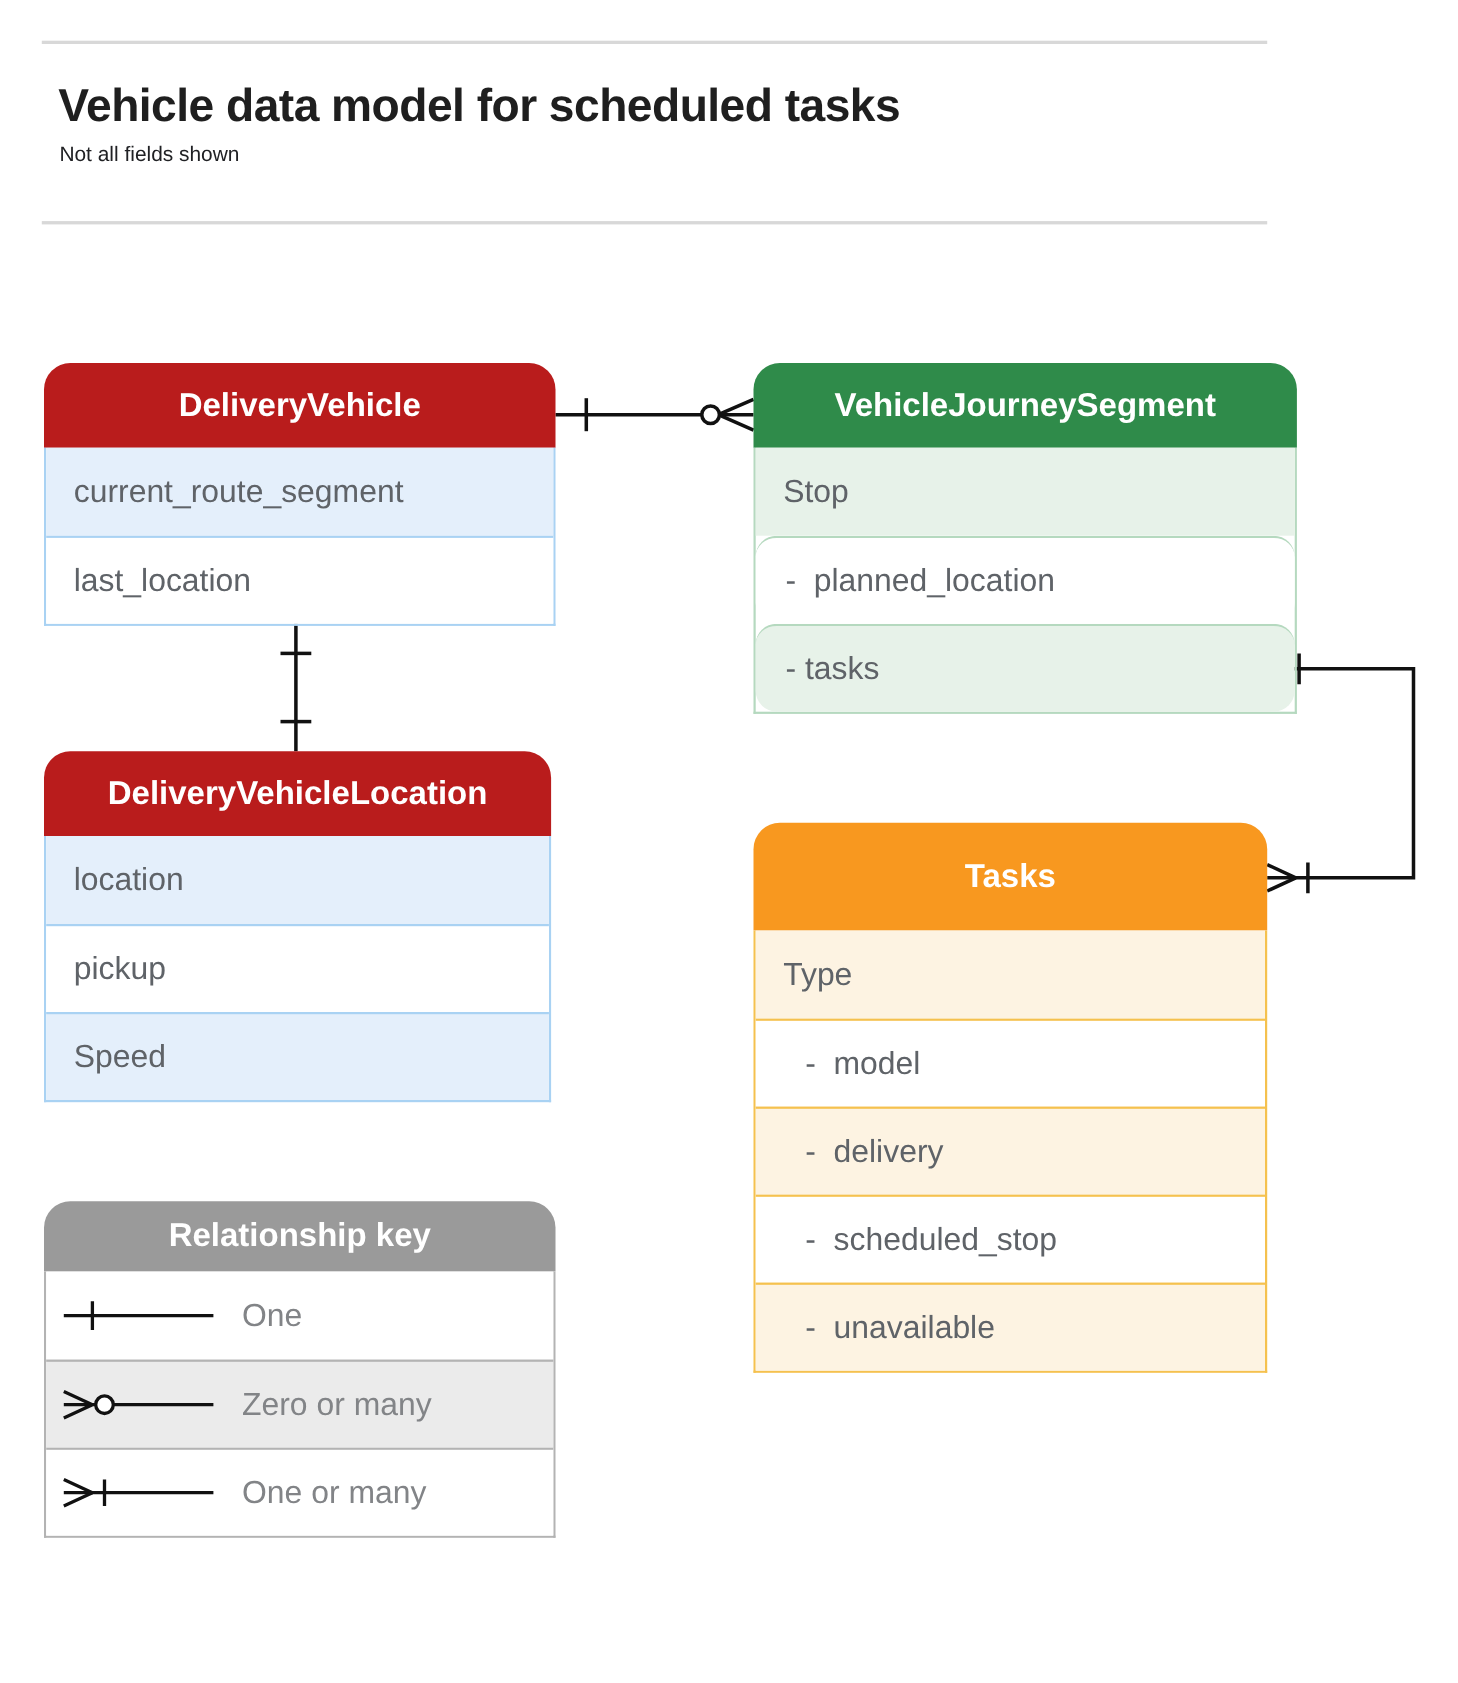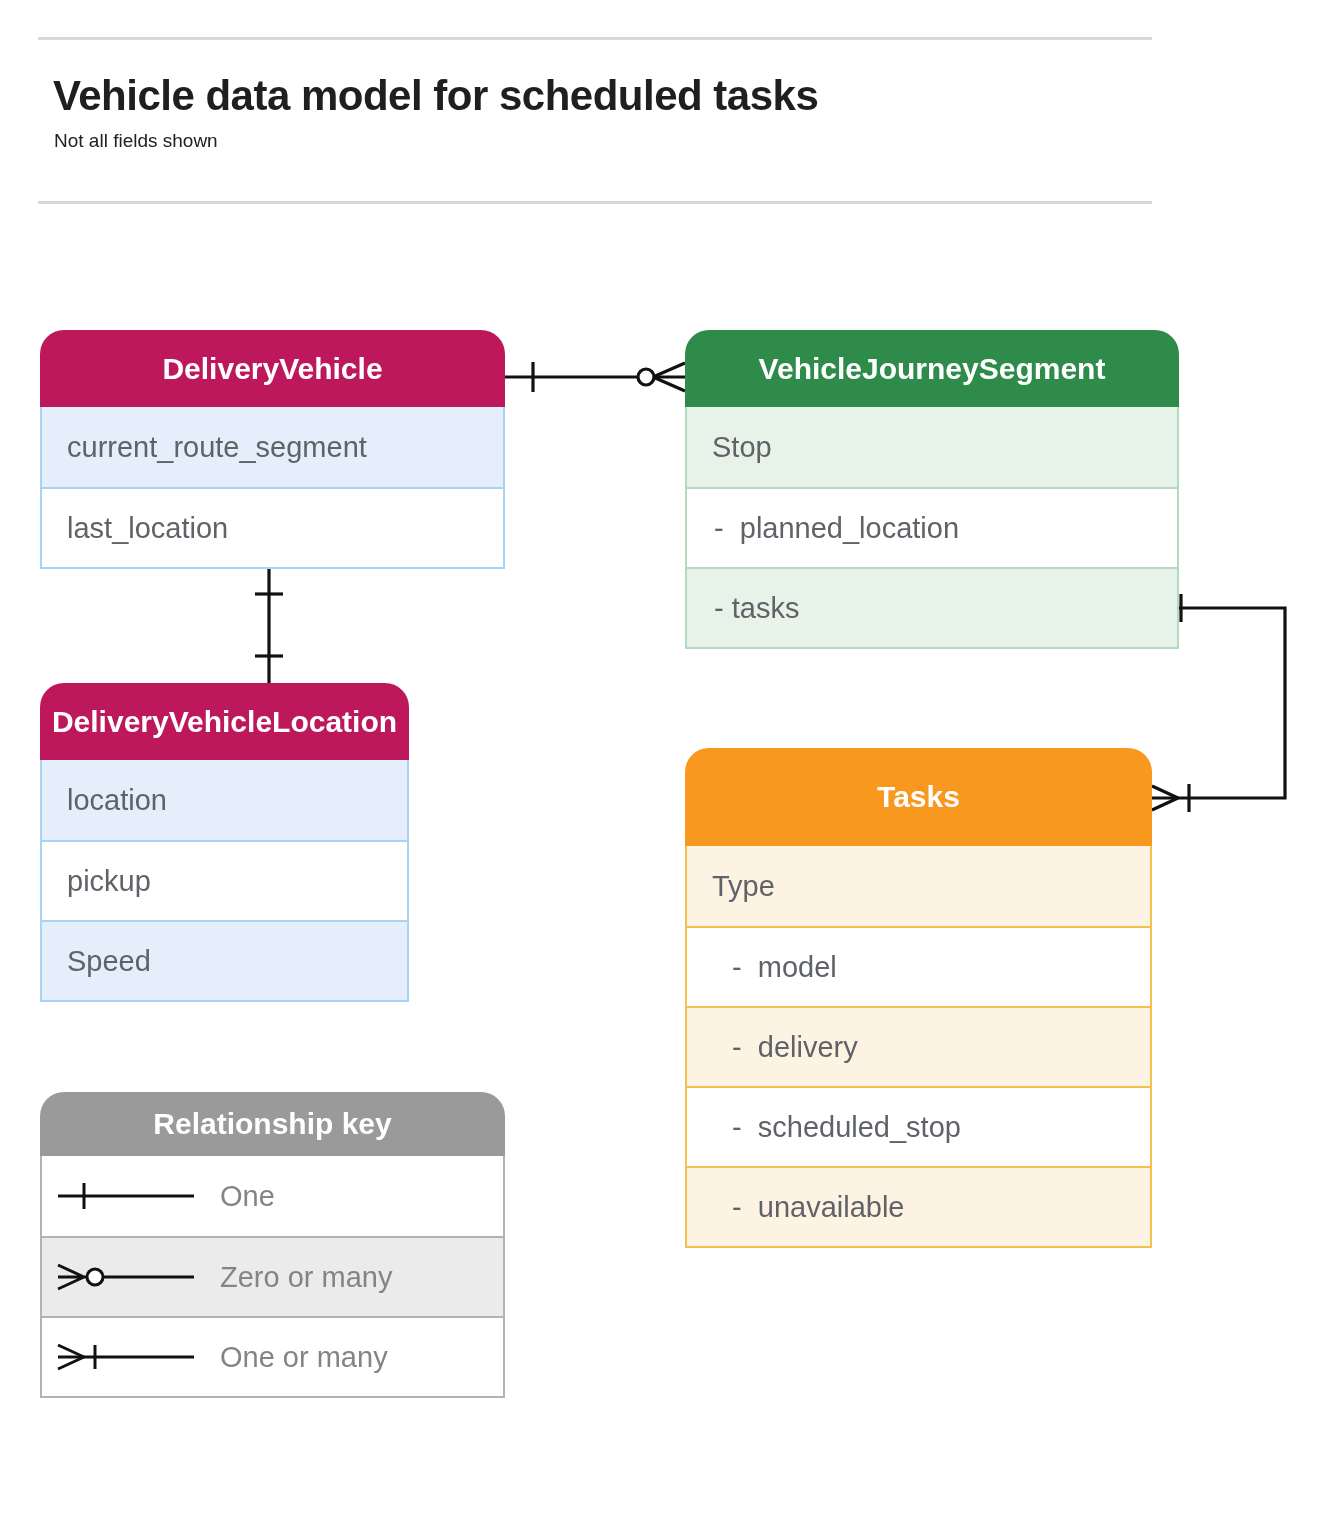--- a/index.html
+++ b/index.html
@@ -27,35 +27,35 @@
     color:#ffffff;font-size:30px;font-weight:bold;
   }
   .entity .body{border:2.5px solid var(--bd);border-top:none;box-sizing:border-box;}
   .entity .row{
     height:80px;display:flex;align-items:center;
     padding-left:25px;font-size:29px;color:#5f6368;background:#ffffff;
     white-space:pre;box-sizing:border-box;
   }
   .entity .row + .row{border-top:2.5px solid var(--bd);}
   .entity .row.tint{background:var(--tint);}
-  .entity .row.indent-sm{padding-left:27px;}
+  .entity .row.indent-sm{padding-left:27px;border-radius:19px;}
   .entity .row.indent-lg{padding-left:45px;}
 
   .theme-blue  {--hd:#1187d1;--tint:#e4effb;--bd:#a9d2f3;}
   .theme-green {--hd:#2f8b4a;--tint:#e7f2e9;--bd:#b5d9bf;}
   .theme-orange{--hd:#f8981f;--tint:#fdf3e2;--bd:#f5c14e;}
   .theme-gray  {--hd:#9a9a9a;--tint:#ebebeb;--bd:#b3b3b3;}
-  .theme-blue .hdr{background:#be185d;}
+  .theme-blue .hdr{background:#b91c1c;}
   .theme-green .hdr{background:#2f8b4a;}
   .theme-orange .hdr{background:#f8981f;}
   .theme-gray .hdr{background:#9a9a9a;}
 
   #e-delivery-vehicle{left:40px;top:330px;width:465px;}
   #e-vehicle-journey-segment{left:685px;top:330px;width:494px;}
-  #e-delivery-vehicle-location{left:40px;top:683px;width:369px;}
+  #e-delivery-vehicle-location{left:40px;top:683px;width:461px;}
   #e-tasks{left:685px;top:748px;width:467px;}
 
   
   #legend{left:40px;top:1092px;width:465px;}
   #legend .hdr{height:64px;}
   #legend .row{padding-left:12px;color:#828487;gap:16px;}
   #legend .sym{flex:0 0 150px;height:44px;}
 
   
   .connectors{position:absolute;left:0;top:0;pointer-events:none;}

